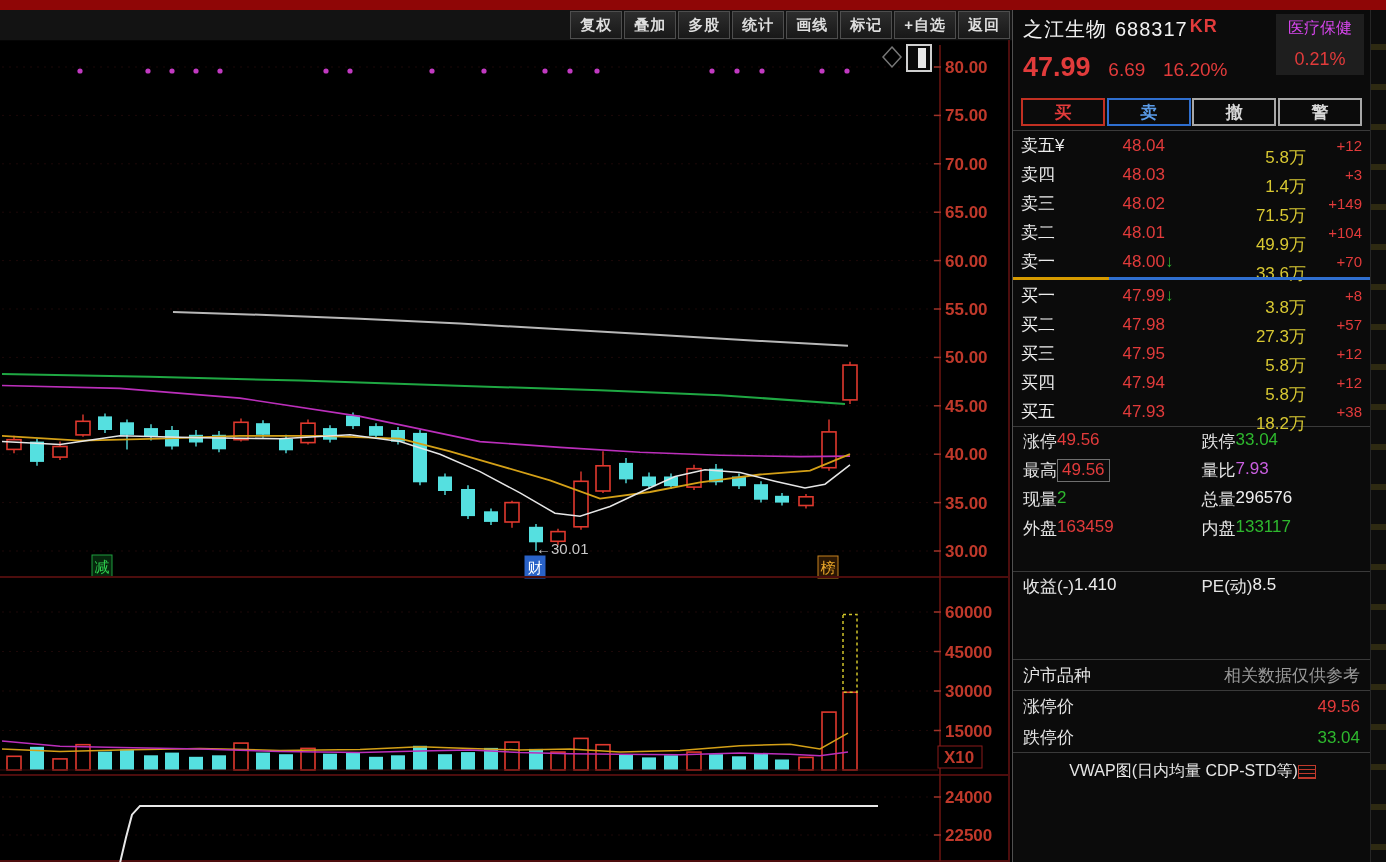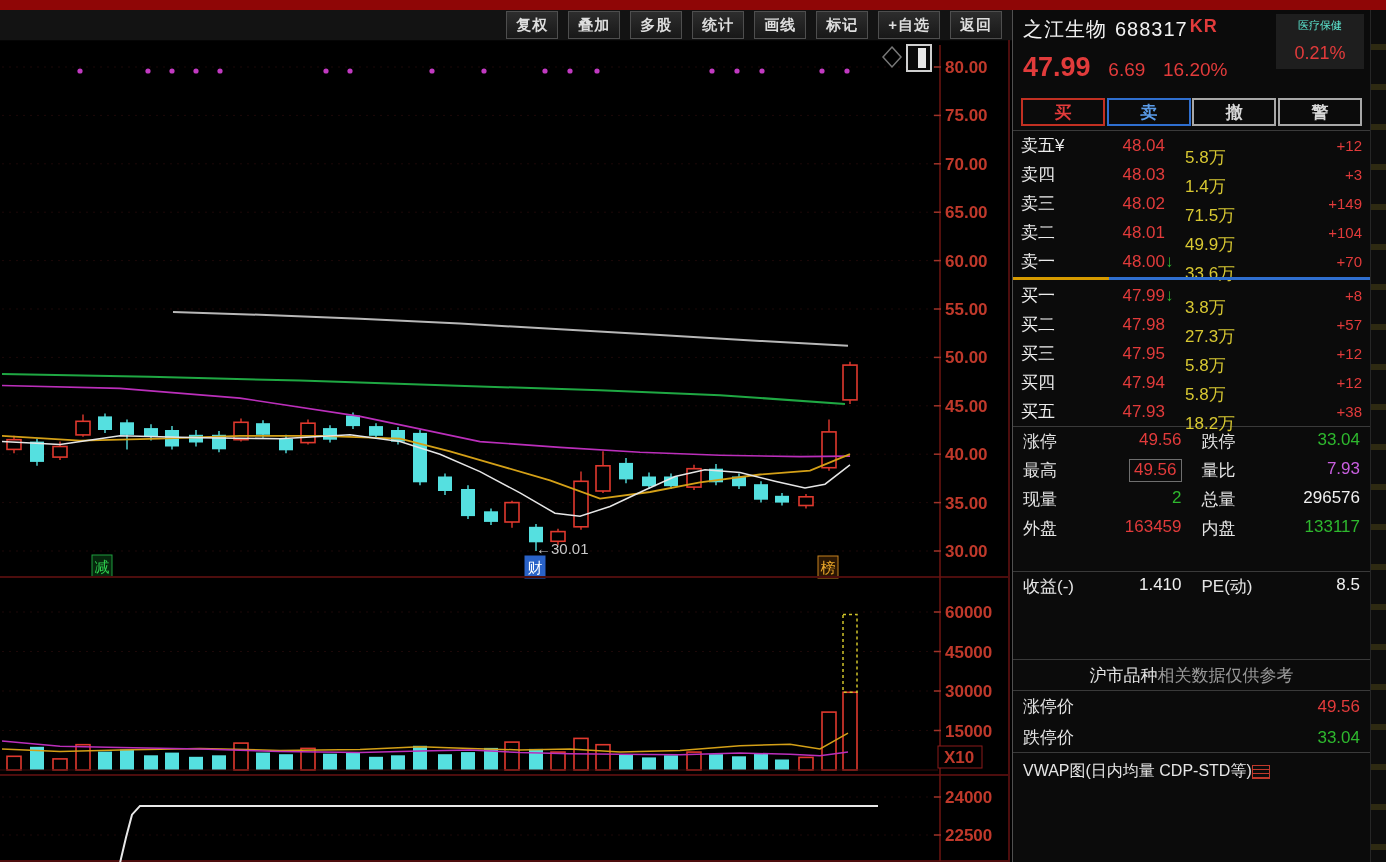--- a/index.html
+++ b/index.html
@@ -2,68 +2,68 @@
 <html><head>
 <meta charset="utf-8">
 <style>
   html,body{margin:0;padding:0;background:#000;}
   #root{position:relative;width:1386px;height:862px;background:#000;overflow:hidden;
         font-family:"Liberation Sans","DejaVu Sans",sans-serif;-webkit-font-smoothing:antialiased;}
   .top-strip{position:absolute;left:0;top:0;width:1386px;height:10px;background:#8f0606;}
   
   .menu-bar{position:absolute;left:0;top:10px;width:1012px;height:30px;background:#131313;
             display:flex;justify-content:flex-end;align-items:center;border-bottom:1px solid #050505;}
-  .menu-btn{height:26px;margin-right:10px;padding:0 9px;display:flex;align-items:center;
+  .menu-btn{height:26px;margin-right:2px;padding:0 9px;display:flex;align-items:center;
             background:linear-gradient(#2d2d2d,#181818);border:1px solid #4e4e4e;
             color:#dedede;font-size:15px;font-weight:bold;letter-spacing:1px;cursor:default;}
   
   .chart-wrap{position:absolute;left:0;top:40px;width:1012px;height:822px;}
   
   .panel{position:absolute;left:1012px;top:10px;width:358px;height:852px;background:#0b0b0b;
          border-left:1px solid #505050;color:#e0e0e0;font-size:17px;box-sizing:border-box;}
   .panel section{box-sizing:border-box;border-top:1px solid #3a3a3a;}
   .panel section:first-child{border-top:none;}
   .hdr{position:relative;height:84px;padding:6px 8px 0 10px;}
   .hdr-name{font-size:20px;color:#f2f2f2;letter-spacing:1px;}
   .hdr-name .code{margin-left:8px;text-align:right;}
   .hdr-name .flag{color:#e23b3b;font-size:18px;font-weight:bold;vertical-align:top;margin-left:2px;}
   .hdr-price{margin-top:9px;}
   .big-price{color:#e23b3b;font-size:27px;font-weight:bold;}
   .chg{color:#e23b3b;font-size:19px;margin-left:13px;}
   .sector-box{position:absolute;right:6px;top:4px;width:80px;padding:4px 4px 5px 4px;background:#1e1e1e;text-align:center;}
-  .sector-name{display:block;color:#5eead4;font-size:11px;}
+  .sector-name{display:block;color:#d946ef;font-size:16px;}
   .sector-chg{display:block;color:#e23b3b;font-size:18px;margin-top:10px;}
   .btn-row{height:36px;display:flex;align-items:center;justify-content:space-between;padding:0 8px;border-top:none!important;}
   .tbtn{width:80px;height:24px;display:flex;align-items:center;justify-content:center;
         font-size:17px;font-weight:bold;background:#0b0b0b;cursor:default;}
   .tbtn.red{border:2px solid #c23022;color:#e23b3b;}
   .tbtn.blue{border:2px solid #2f6fd0;color:#5a9be8;}
   .tbtn.gray{border:2px solid #a8a8a8;color:#d8d8d8;}
   .ob{height:145px;}
   .ob-row{display:flex;align-items:center;height:29px;padding:0 8px;box-sizing:border-box;}
   .ob-label{width:66px;color:#ececec;}
   .ob-price{width:78px;text-align:right;color:#e23b3b;}
   .ob-arrow{width:20px;color:#2eb82e;font-weight:bold;}
-  .ob-vol{flex:1;color:#d8c832;margin-top:24px;}
+  .ob-vol{flex:1;text-align:right;color:#d8c832;margin-top:24px;}
   .ob-delta{width:56px;text-align:right;color:#e23b3b;font-size:15px;}
   .ratio{height:6px;display:flex;align-items:center;border-top:none!important;}
   .ratio span{display:block;height:3px;}
   .stats{height:145px;} .f2{height:88px;}
   .row2{display:flex;height:29px;align-items:center;}
-  .half{width:50%;display:flex;justify-content:space-between;padding:0 10px;box-sizing:border-box;}
+  .half{width:50%;display:flex;justify-content:flex-start;padding:0 10px;box-sizing:border-box;}
   .k{color:#e4e4e4;}
   .c-red{color:#e23b3b;} .c-green{color:#2eb82e;} .c-white{color:#f0f0f0;} .c-violet{color:#c95fe0;} .c-gray{color:#9a9a9a;}
   .v-boxed{border:1px solid #6f6f6f;padding:0 4px;}
-  .notice{height:31px;display:flex;align-items:center;justify-content:center;padding:0 10px;}
+  .notice{height:31px;display:flex;align-items:center;justify-content:space-between;padding:0 10px;}
   .limits{height:62px;}
   .kv-row{display:flex;height:31px;align-items:center;justify-content:space-between;padding:0 10px;}
   .cage{height:88px;}
   .cage .kv-row{height:29px;}
   .cage-title{height:29px;display:flex;align-items:center;padding:0 10px;color:#ececec;}
-  .vwap{height:36px;display:flex;align-items:center;justify-content:flex-start;padding:2px 8px 0 10px;}
+  .vwap{height:36px;display:flex;align-items:center;justify-content:center;padding:2px 8px 0 10px;}
   .vwap-label{color:#e6e6e6;font-size:16px;}
   .vwap-icon{width:16px;height:12px;border:1px solid #c0392b;
              background:repeating-linear-gradient(180deg,transparent 0 3px,#c0392b 3px 4px);}
   .edge-strip{position:absolute;left:1370px;top:10px;width:16px;height:852px;background:#0d0d0d;
               border-left:1px solid #262626;
               background-image:repeating-linear-gradient(180deg,transparent 0 34px,#2e2a12 34px 40px);}
 </style>
 </head>
 <body>
 

